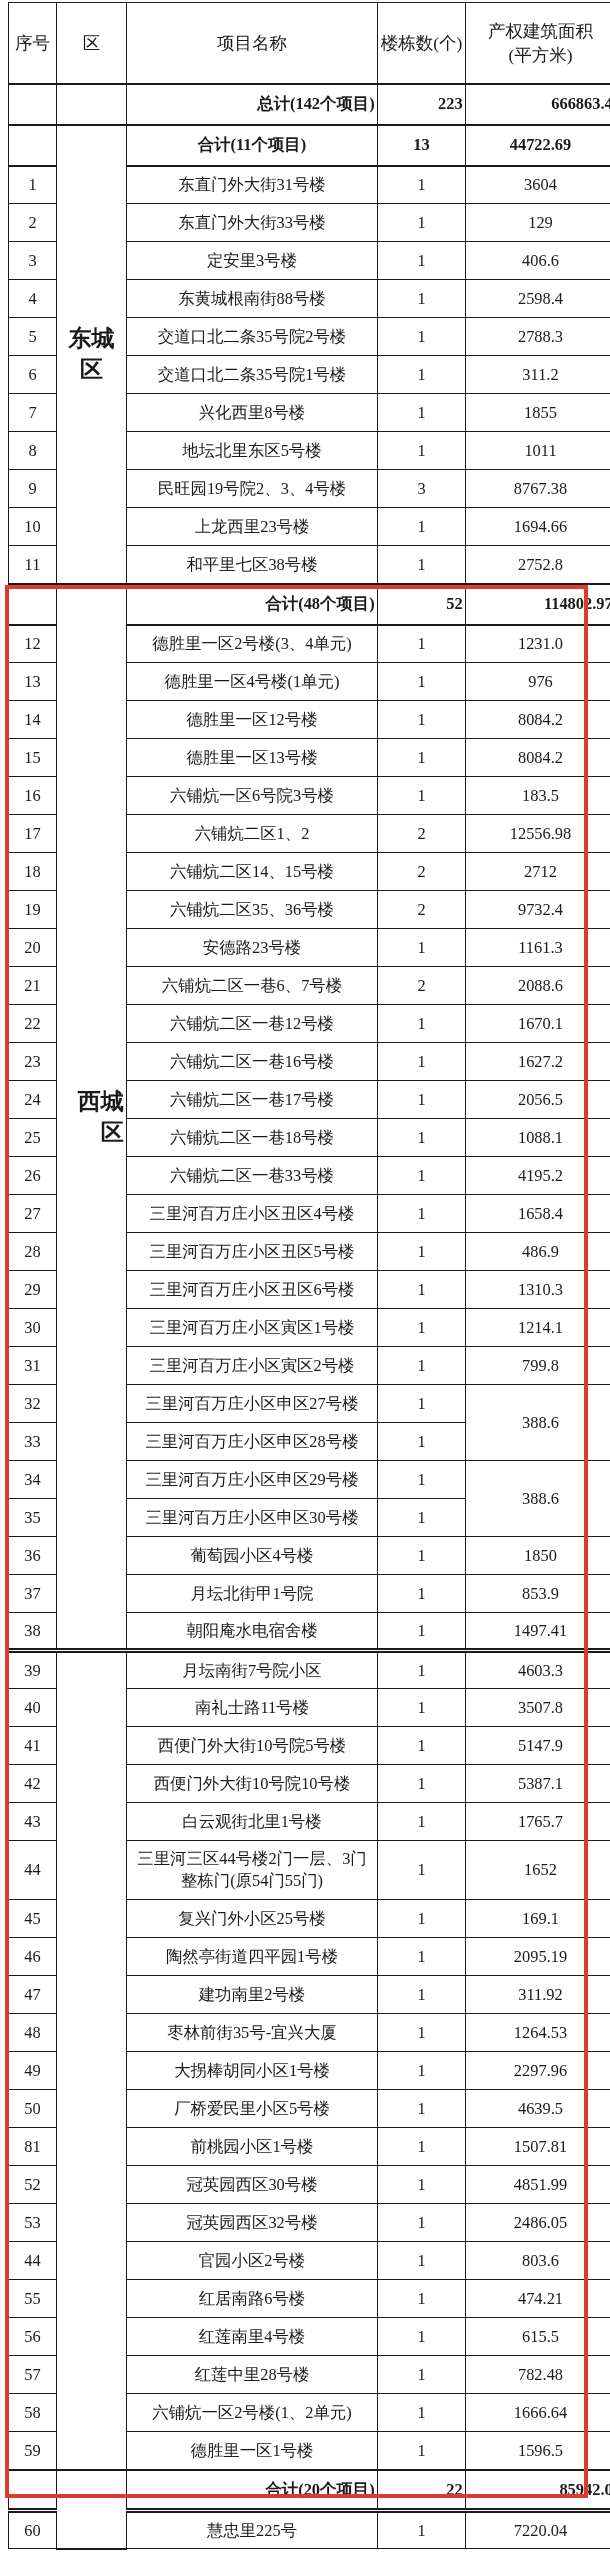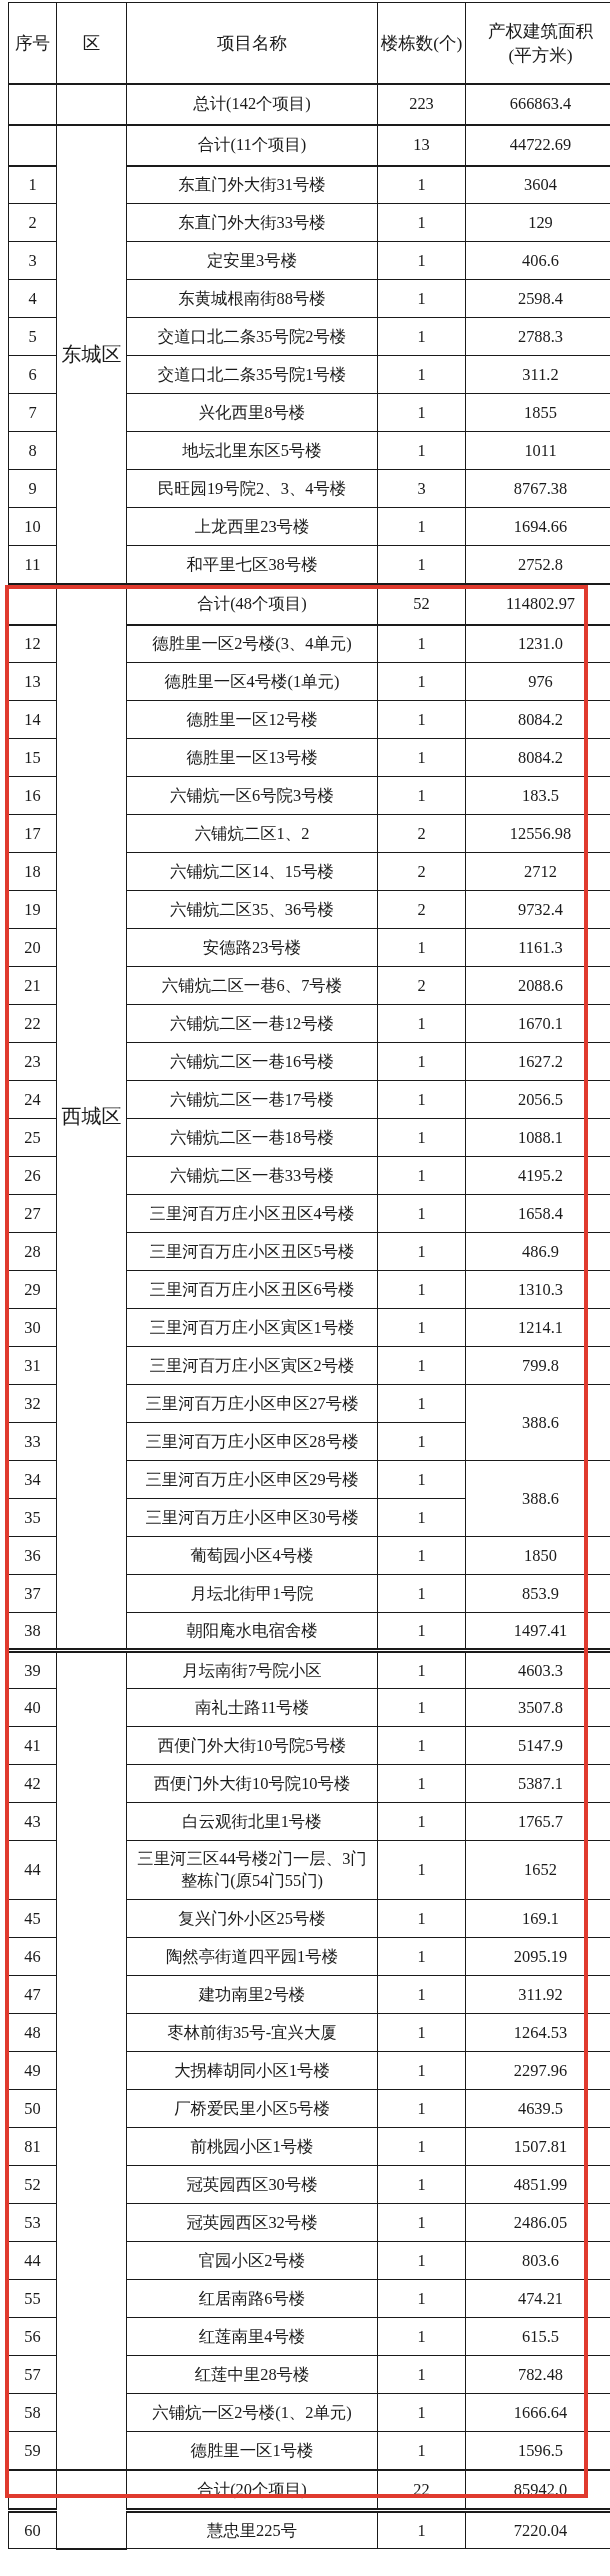--- a/index.html
+++ b/index.html
@@ -28,25 +28,25 @@
   }
   thead tr{height:81px;}
   thead th{
     font-size:17.5px;
     font-weight:normal;
     white-space:pre-line;
     border-bottom-width:2.8px;
   }
   tr.row-item{height:38px;}
   tr.row-summary{height:41px;}
-  tr.row-summary td{border-top-width:2.8px;border-bottom-width:2.8px;}
+  tr.row-summary td{border-top-width:2.8px;border-bottom-width:2.8px;font-weight:bold;}
   tr.row-tall{height:59px;}
-  tr.bold td{font-weight:normal;}
+  tr.bold td{font-weight:bold;text-align:right;}
   tr.page-break td{border-top:5.1px double #1a1a1a;}
-  td.district-cell{font-size:20px;}
+  td.district-cell{font-size:23px;}
   td.area-cell,td.count-cell{font-variant-numeric:tabular-nums;}
   #highlight-rect{
     position:absolute;
     left:4.5px;top:585px;
     width:583px;height:1913px;
     box-sizing:border-box;
     border:4.5px solid #e03a2e;
     pointer-events:none;
     z-index:5;
   }

